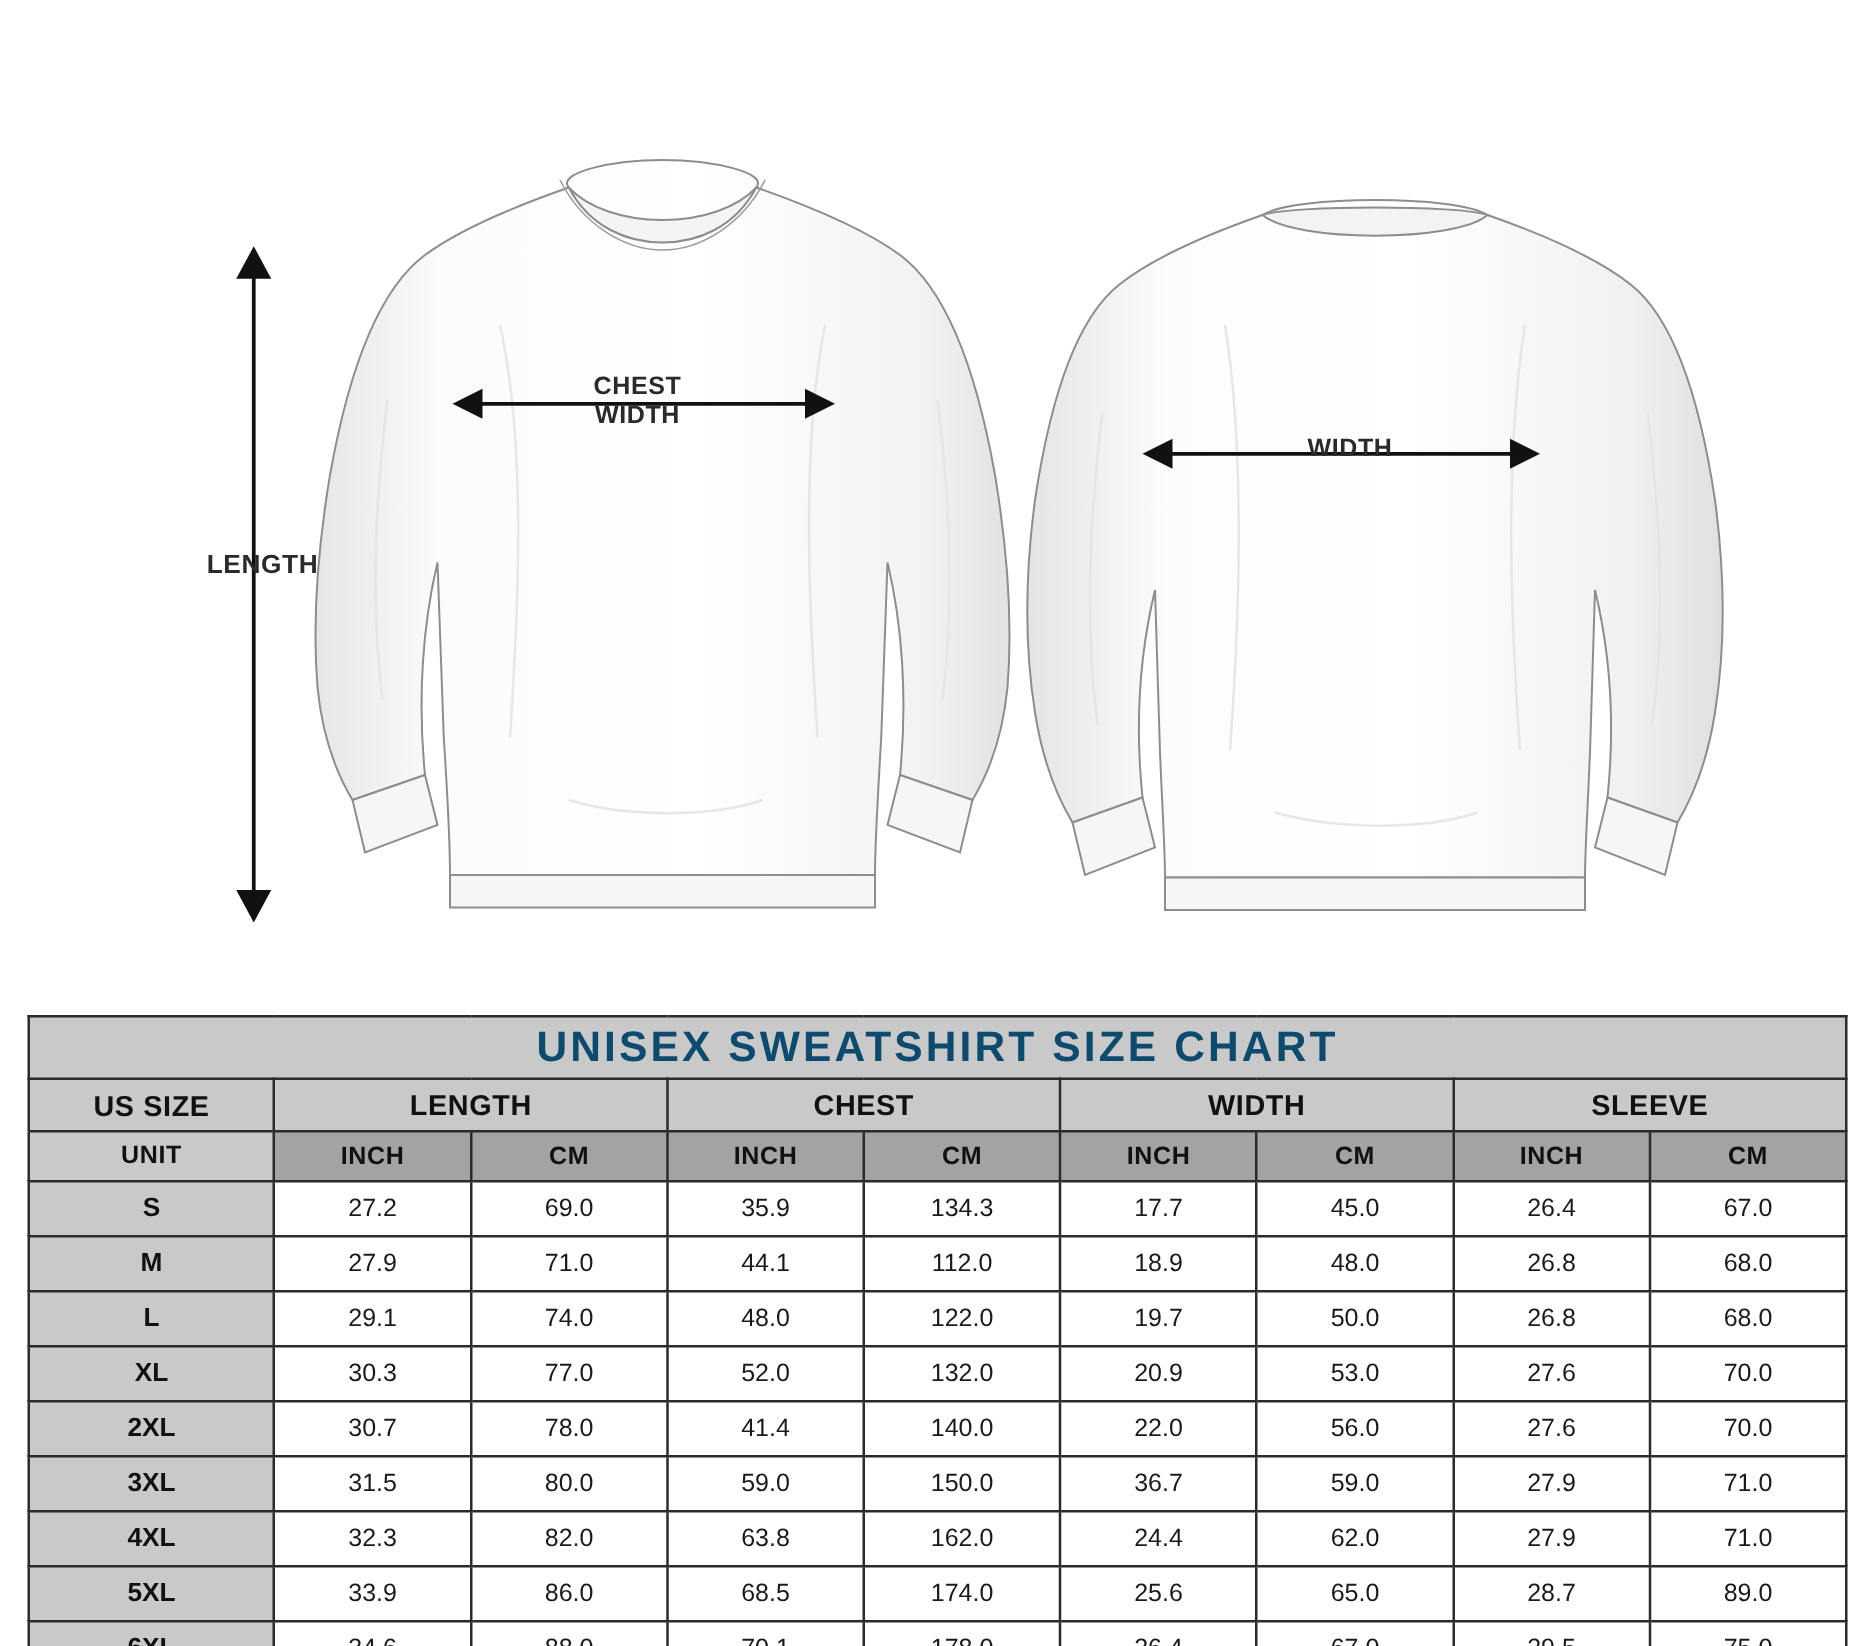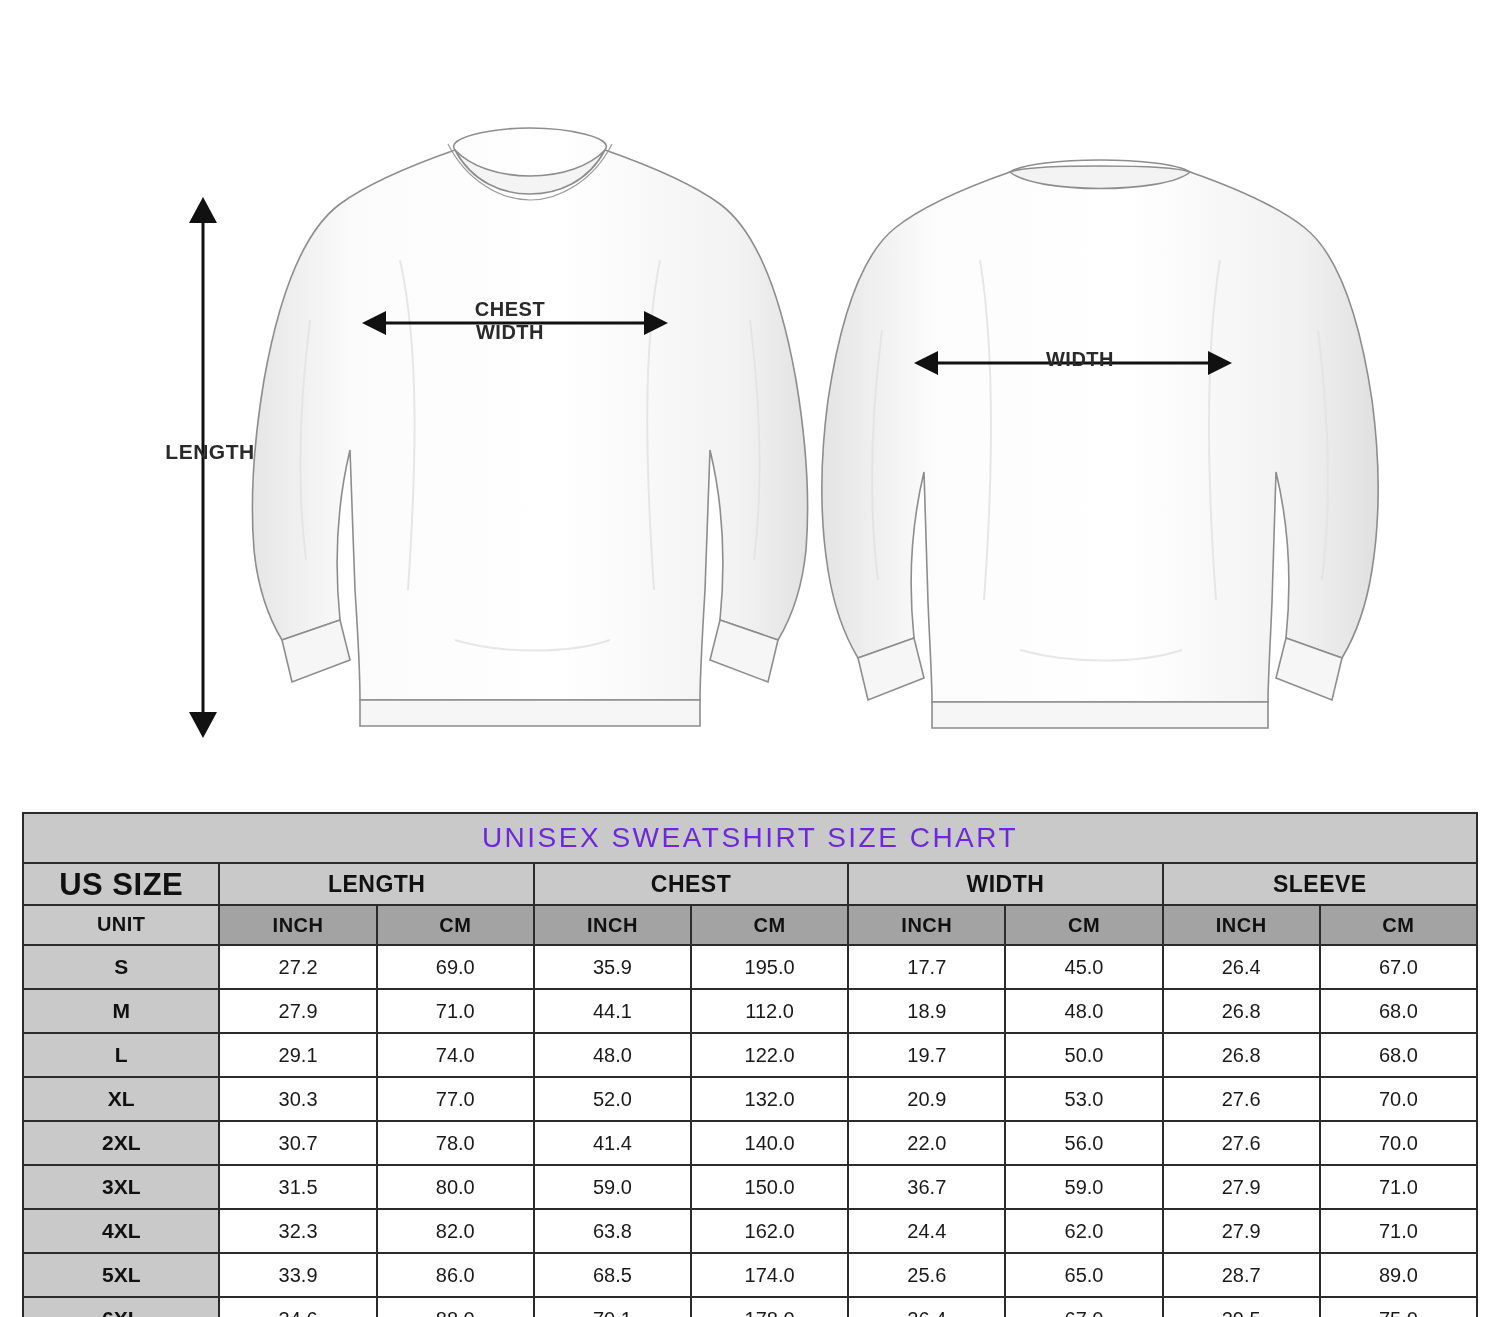--- a/index.html
+++ b/index.html
@@ -71,25 +71,25 @@
     background: #ffffff;
   }
   table.size-chart td, table.size-chart th {
     border: 2px solid #2b2b2b;
     text-align: center;
     vertical-align: middle;
     font-family: "Liberation Sans", sans-serif;
   }
   .chart-title {
     background: #c9c9c9;
-    font-size: 28px;
+    font-size: 34px;
     letter-spacing: 2.5px;
-    font-weight: normal;
+    font-weight: bold;
     height: 46px;
-    color: #6d28d9;
+    color: #0c4a6e;
   }
   .grp-head {
     background: #c9c9c9;
     font-size: 23px;
     font-weight: bold;
     height: 38px;
     letter-spacing: 0.5px;
   }
   .unit-head {
     background: #a3a3a3;
@@ -274,21 +274,21 @@
         <col class="c-val">
         <col class="c-val">
         <col class="c-val">
     </colgroup>
     <thead>
       <tr>
         <th class="chart-title" colspan="9">UNISEX SWEATSHIRT SIZE CHART</th>
       </tr>
       <tr>
         <th class="grp-head" rowspan="2" style="padding: 0px;">
-            <div style="font-size: 31px; font-weight: bold; display: flex; align-items: center; justify-content: center; height: 38px;">US SIZE</div>
+            <div style="font-size: 23px; font-weight: bold; display: flex; align-items: center; justify-content: center; height: 38px;">US SIZE</div>
             <div style="font-size: 20px; font-weight: bold; display: flex; align-items: center; justify-content: center; height: 36px; border-top: 2px solid rgb(43, 43, 43);">UNIT</div>
           </th>
         <th class="grp-head" colspan="2">LENGTH</th>
         <th class="grp-head" colspan="2">CHEST</th>
         <th class="grp-head" colspan="2">WIDTH</th>
         <th class="grp-head" colspan="2">SLEEVE</th>
       </tr>
       <tr>
         <th class="unit-head">INCH</th>
         <th class="unit-head">CM</th>
@@ -300,21 +300,21 @@
         <th class="unit-head">CM</th>
       </tr>
     </thead>
     <tbody>
 
       <tr>
         <td class="size-cell">S</td>
         <td class="val">27.2</td>
         <td class="val">69.0</td>
         <td class="val">35.9</td>
-        <td class="val">195.0</td>
+        <td class="val">134.3</td>
         <td class="val">17.7</td>
         <td class="val">45.0</td>
         <td class="val">26.4</td>
         <td class="val">67.0</td>
       </tr>
       <tr>
         <td class="size-cell">M</td>
         <td class="val">27.9</td>
         <td class="val">71.0</td>
         <td class="val">44.1</td>

